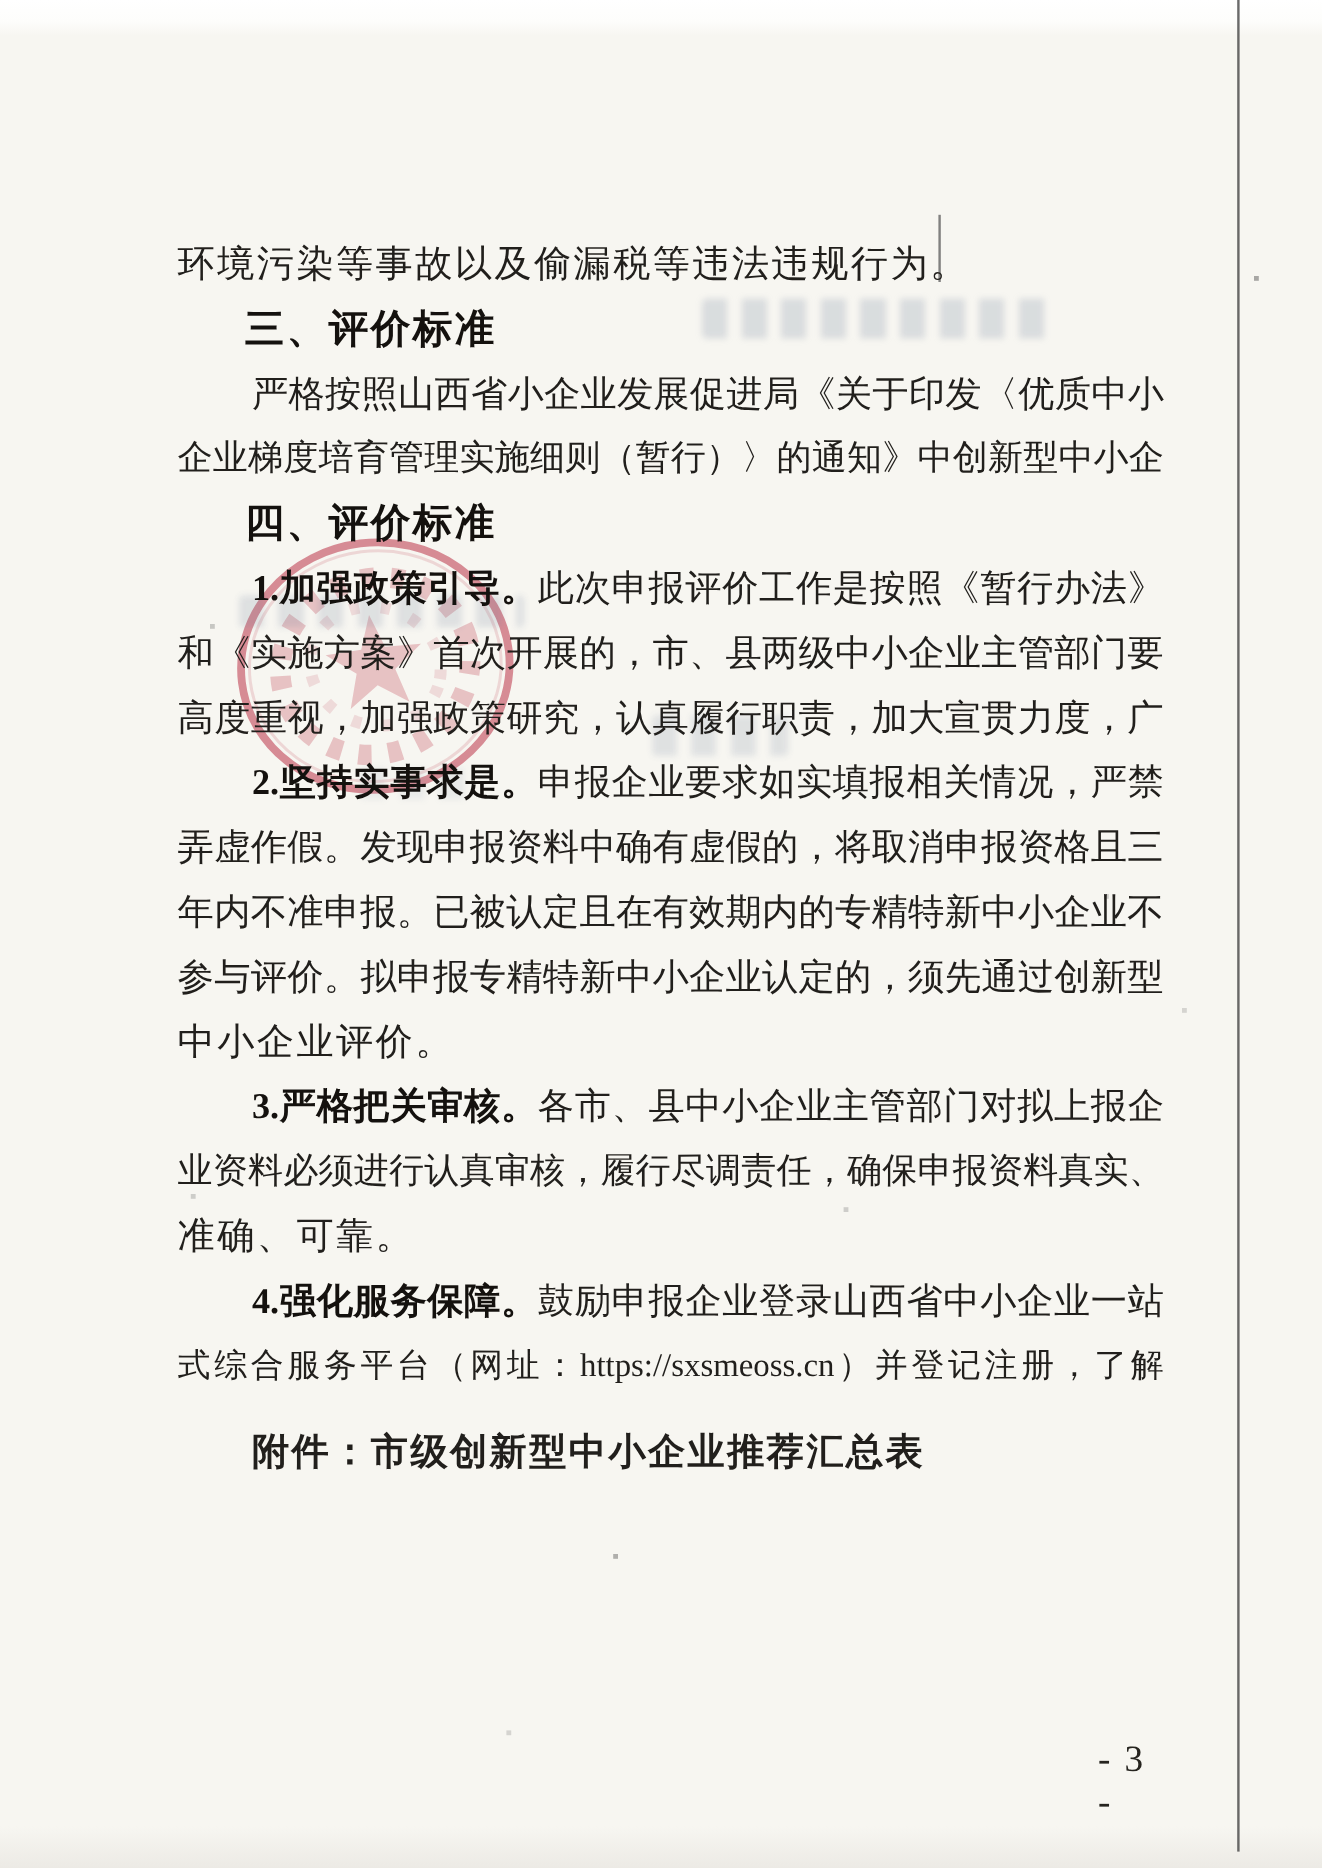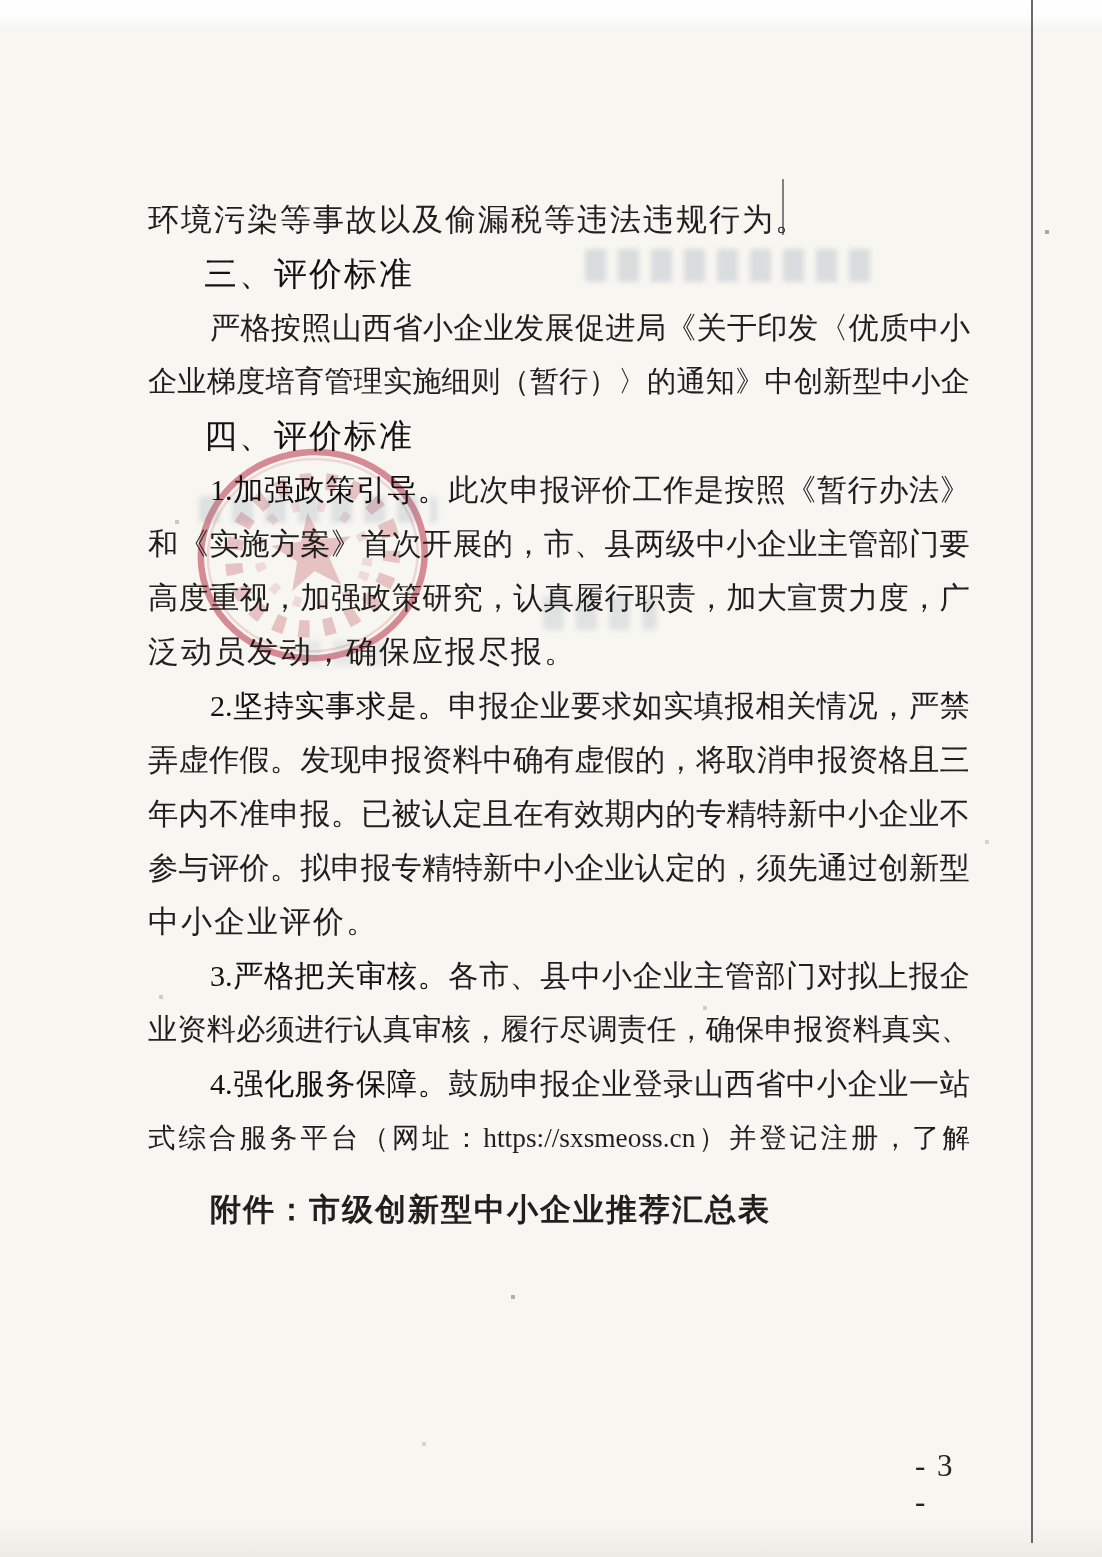--- a/index.html
+++ b/index.html
@@ -16,21 +16,21 @@
   .content{position:absolute;left:148px;top:193px;width:822px;}
   .line{
     display:flex;align-items:center;
     height:54px;font-size:31px;
     white-space:nowrap;
   }
   .line.justify{justify-content:space-between;}
   .line.plain span{letter-spacing:2px;}
   .line.indent{padding-left:62px;}
   .line.heading{font-family:"Liberation Sans","DejaVu Sans",sans-serif;font-weight:700;font-size:33px;letter-spacing:5px;padding-left:56px;color:#14120f;}
-  .b{font-weight:400;color:#14110e;text-align:right;}
+  .b{font-weight:700;color:#14110e;text-align:right;}
   
   .pagenum{position:absolute;left:915px;top:1448px;width:60px;font-size:31px;letter-spacing:2px;color:#26241f;}
   
   .scanline-long{position:absolute;left:1031px;top:0;width:2px;height:1543px;background:#454545;opacity:.8;}
   
   .scanline-short{position:absolute;left:782px;top:179px;width:2px;height:56px;background:#5a5a5a;opacity:.75;}
   
   .seal{position:absolute;left:194px;top:446px;width:240px;height:222px;color:#c2495b;pointer-events:none;}
   .seal svg{width:100%;height:100%;transform:rotate(-7deg);}
   
@@ -223,23 +223,20 @@
         <span>，</span>
         <span>加</span>
         <span>大</span>
         <span>宣</span>
         <span>贯</span>
         <span>力</span>
         <span>度</span>
         <span>，</span>
         <span>广</span>
       </div>
-      <div class="line plain">
-        <span>泛动员发动，确保应报尽报。</span>
-      </div>
       <div class="line justify indent" style="font-size: 30.1917px;">
         <span class="b">2.</span>
         <span class="b">坚</span>
         <span class="b">持</span>
         <span class="b">实</span>
         <span class="b">事</span>
         <span class="b">求</span>
         <span class="b">是</span>
         <span class="b">。</span>
         <span>申</span>
@@ -399,20 +396,23 @@
         <span>，</span>
         <span>确</span>
         <span>保</span>
         <span>申</span>
         <span>报</span>
         <span>资</span>
         <span>料</span>
         <span>真</span>
         <span>实</span>
         <span>、</span>
+      </div>
+      <div class="line plain">
+        <span>准确、可靠。</span>
       </div>
       <div class="line justify indent" style="font-size: 30.1917px;">
         <span class="b">4.</span>
         <span class="b">强</span>
         <span class="b">化</span>
         <span class="b">服</span>
         <span class="b">务</span>
         <span class="b">保</span>
         <span class="b">障</span>
         <span class="b">。</span>

